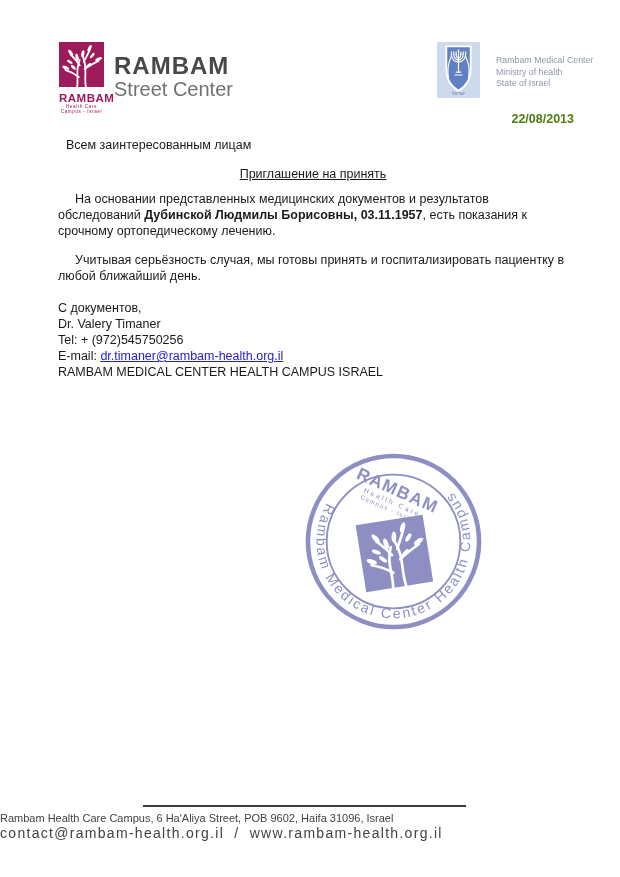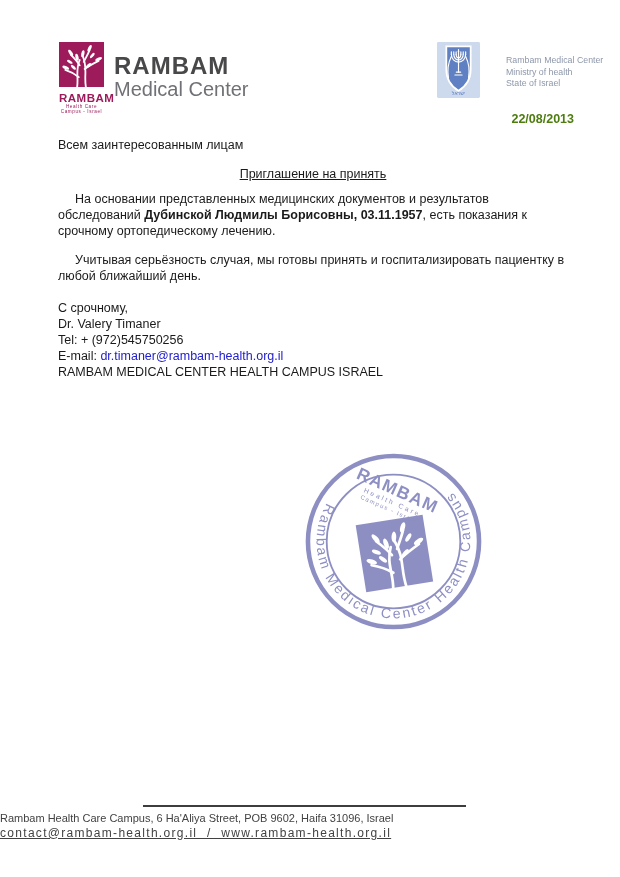--- a/index.html
+++ b/index.html
@@ -11,40 +11,40 @@
   .logo{position:absolute;left:59px;top:42px;display:flex;}
   .logo-left{width:45px;text-align:center;}
   .logo-brand{font-size:11.5px;font-weight:bold;color:#9e1b5b;letter-spacing:.5px;line-height:12px;margin-top:1px;}
   .logo-tiny{font-size:4.6px;color:#9e1b5b;letter-spacing:.6px;line-height:5px;}
   .logo-right{margin-left:10px;padding-top:11px;}
   .logo-name{font-size:24px;font-weight:bold;color:#48484a;letter-spacing:1px;line-height:25px;}
   .logo-medcenter{font-size:20px;color:#707175;line-height:22px;}
 
   
   .emblem{position:absolute;left:437px;top:42px;display:flex;}
-  .emblem-text{padding-left:26px;padding-top:13px;font-size:8.8px;line-height:11.5px;color:#8d97aa;}
+  .emblem-text{padding-left:16px;padding-top:13px;font-size:8.8px;line-height:11.5px;color:#8d97aa;}
 
   
   .date{position:absolute;top:112px;right:46px;font-size:12.5px;font-weight:bold;color:#4d7c0f;}
   .content{position:absolute;left:58px;top:137px;width:510px;font-size:12.5px;line-height:16px;}
-  .addressee{margin:0 0 13px 0;}
+  .addressee{margin:0 0 13px 8px;}
   .title{text-align:center;text-decoration:underline;margin:0 0 9px 0;}
   .content p{margin:0 0 13px 0;text-indent:17px;}
   .content p.last{margin-bottom:16px;}
   .sig div{line-height:16px;}
-  a.email{color:#2321cc;cursor:pointer;}
+  a.email{color:#2321cc;text-decoration:underline;cursor:pointer;}
 
   
   .stamp{position:absolute;left:302px;top:450px;width:183px;height:183px;opacity:.78;filter:blur(.35px);}
 
   
   .footer-line{position:absolute;left:143px;top:805px;width:323px;height:2px;background:#3d3d3d;}
   .footer{position:absolute;left:0;top:811px;width:610px;text-align:left;color:#424242;}
   .footer-l1{font-size:11px;line-height:14.5px;}
-  .footer-l2{font-size:12px;line-height:14.5px;letter-spacing:1.3px;word-spacing:5px;text-decoration:underline;}
+  .footer-l2{font-size:14px;line-height:14.5px;letter-spacing:1.3px;word-spacing:5px;}
   .hidden-defs{position:absolute;width:0;height:0;}
 </style>
 </head>
 <body>
 
 <svg class="hidden-defs" aria-hidden="true">
   <defs>
     <g id="tree">
       <g fill="none" stroke="#fff" stroke-width="4" stroke-linecap="round">
         <path d="M40,102 C44,80 36,62 46,40"></path>
@@ -77,21 +77,21 @@
       <svg width="45" height="45" viewBox="0 0 100 100">
         <rect width="100" height="100" fill="#9e1b5b"></rect>
         <use href="#tree"></use>
       </svg>
       <div class="logo-brand">RAMBAM</div>
       <div class="logo-tiny">Health Care</div>
       <div class="logo-tiny">Campus - Israel</div>
     </div>
     <div class="logo-right">
       <div class="logo-name">RAMBAM</div>
-      <div class="logo-medcenter">Medical Center</div>
+      <div class="logo-medcenter">Street Center</div>
     </div>
   </div>
 
   <div class="emblem">
     <svg width="43" height="56" viewBox="0 0 60 78">
       <rect x="0" y="0" width="60" height="78" rx="2" fill="#cdd9ec"></rect>
       <path d="M13,6 H47 V38 Q47,58 30,68 Q13,58 13,38 Z" fill="#5f80c2" stroke="#fff" stroke-width="2.5"></path>
       <g stroke="#fff" stroke-width="1.6" fill="none" stroke-linecap="round">
         <path d="M30,13 V42"></path>
         <path d="M26.7,17 A3.3,5 0 0 0 33.3,17"></path>
@@ -116,21 +116,21 @@
 
   <div class="content">
     <div class="addressee">Всем заинтересованным лицам</div>
     <div class="title">Приглашение на принять</div>
 
     <p><span>На основании представленных медицинских документов и результатов обследований </span><b>Дубинской Людмилы Борисовны, 03.11.1957</b><span>, есть показания к срочному ортопедическому лечению.</span></p>
 
     <p class="last">Учитывая серьёзность случая, мы готовы принять и госпитализировать пациентку в любой ближайший день.</p>
 
     <div class="sig">
-      <div>С срочному,</div>
+      <div>С документов,</div>
       <div>Dr. Valery Timaner</div>
       <div>Tel: + (972)545750256</div>
       <div><span>E-mail: </span><a class="email">dr.timaner@rambam-health.org.il</a></div>
       <div>RAMBAM MEDICAL CENTER HEALTH CAMPUS ISRAEL</div>
     </div>
   </div>
 
   <svg class="stamp" viewBox="0 0 200 200">
     <defs>
       <path id="ringpath" d="M 27.25 58 A 84 84 0 0 0 172.75 142 A 84 84 0 0 0 27.25 58"></path>

